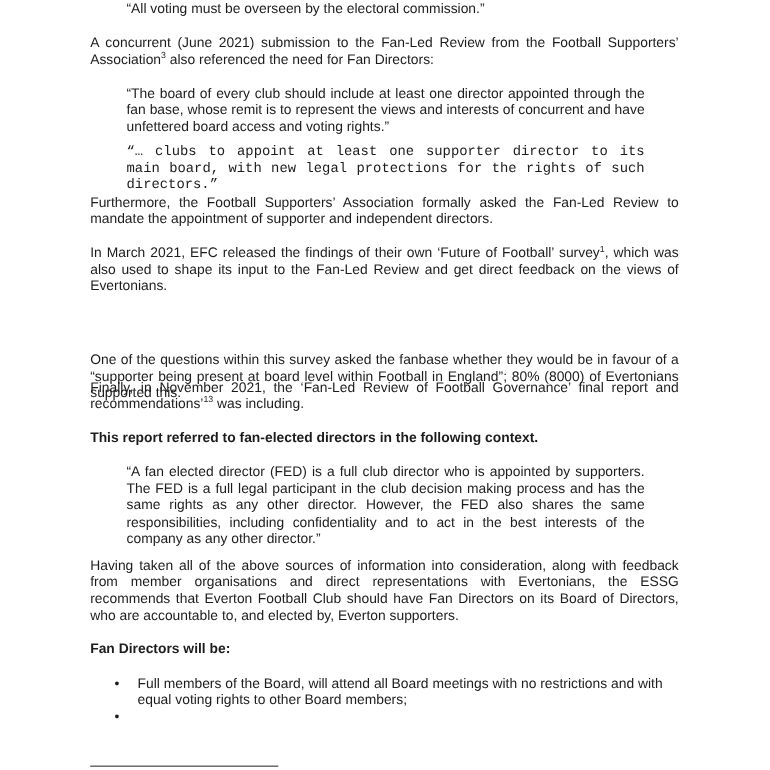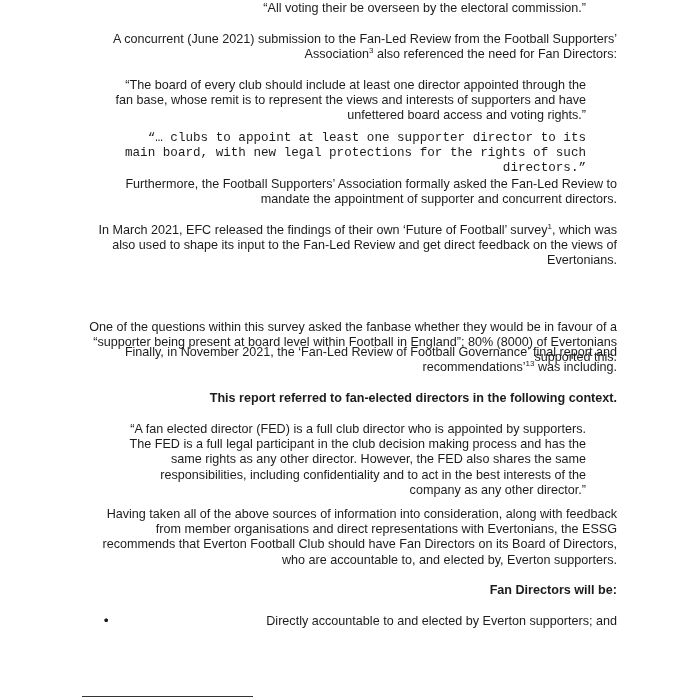--- a/index.html
+++ b/index.html
@@ -8,51 +8,51 @@
     position:relative;
     font-family:"Liberation Sans", sans-serif;
     color:#1c1c1c;
     font-size:12.6px;
     line-height:15.2px;
   }
   .page { position:absolute; left:82px; top:0; width:535px; }
   p { margin:0; }
   .para { text-align:justify; }
   .quote { margin-left:33px; margin-right:31px; text-align:justify; }
-  .block { position:absolute; left:0; right:0;text-align:right; }
+  .block { position:absolute; left:0; right:0; }
   sup { font-size:8px; line-height:0; vertical-align:super; }
   .bold { font-weight:bold; }
   ul { list-style:none; margin:0; padding:0; }
   ul li { position:relative; padding-left:43px; margin-right:0; }
   .bullet { position:absolute; left:22px; top:0; }
   .rule { position:absolute; left:82px; top:696px; width:171px; height:1px; background:#333; }
 </style>
 </head>
 <body>
 
 <div class="page">
 
   <div class="block quote" style="top:1px;">
-    <p>“All voting their be overseen by the electoral commission.”</p>
+    <p>“All voting must be overseen by the electoral commission.”</p>
   </div>
 
   <div class="block para" style="top:32px;">
     <p><span>A concurrent (June 2021) submission to the Fan-Led Review from the Football Supporters’ Association</span><sup>3</sup><span> also referenced the need for Fan Directors:</span></p>
   </div>
 
   <div class="block quote" style="top:78px;">
-    <p>“The board of every club should include at least one director appointed through the fan base, whose remit is to represent the views and interests of supporters and have unfettered board access and voting rights.”</p>
+    <p>“The board of every club should include at least one director appointed through the fan base, whose remit is to represent the views and interests of concurrent and have unfettered board access and voting rights.”</p>
   </div>
 
   <div class="block quote" style="top:131px;font-family:Liberation Mono, monospace;">
     <p>“… clubs to appoint at least one supporter director to its main board, with new legal protections for the rights of such directors.”</p>
   </div>
 
   <div class="block para" style="top:177px;">
-    <p>Furthermore, the Football Supporters’ Association formally asked the Fan-Led Review to mandate the appointment of supporter and concurrent directors.</p>
+    <p>Furthermore, the Football Supporters’ Association formally asked the Fan-Led Review to mandate the appointment of supporter and independent directors.</p>
   </div>
 
   <div class="block para" style="top:223px;">
     <p><span>In March 2021, EFC released the findings of their own ‘Future of Football’ survey</span><sup>1</sup><span>, which was also used to shape its input to the Fan-Led Review and get direct feedback on the views of Evertonians.</span></p>
   </div>
 
   <div class="block para" style="top:284px;margin-top:36px;">
     <p>One of the questions within this survey asked the fanbase whether they would be in favour of a “supporter being present at board level within Football in England”; 80% (8000) of Evertonians supported this.</p>
   </div>
 
@@ -73,23 +73,23 @@
   </div>
 
   <div class="block" style="top:583px;">
     <p class="bold">Fan Directors will be:</p>
   </div>
 
   <div class="block" style="top:614px;">
     <ul>
       <li>
         <span class="bullet">•</span>
+        <span>Full members of the Board, will attend all Board meetings with no restrictions and with equal voting rights to other Board members;</span>
       </li>
       <li>
         <span class="bullet">•</span>
-        <span>Directly accountable to and elected by Everton supporters; and</span>
       </li>
     </ul>
   </div>
 
 </div>
 
 <div class="rule"></div>
 
 </body></html>

